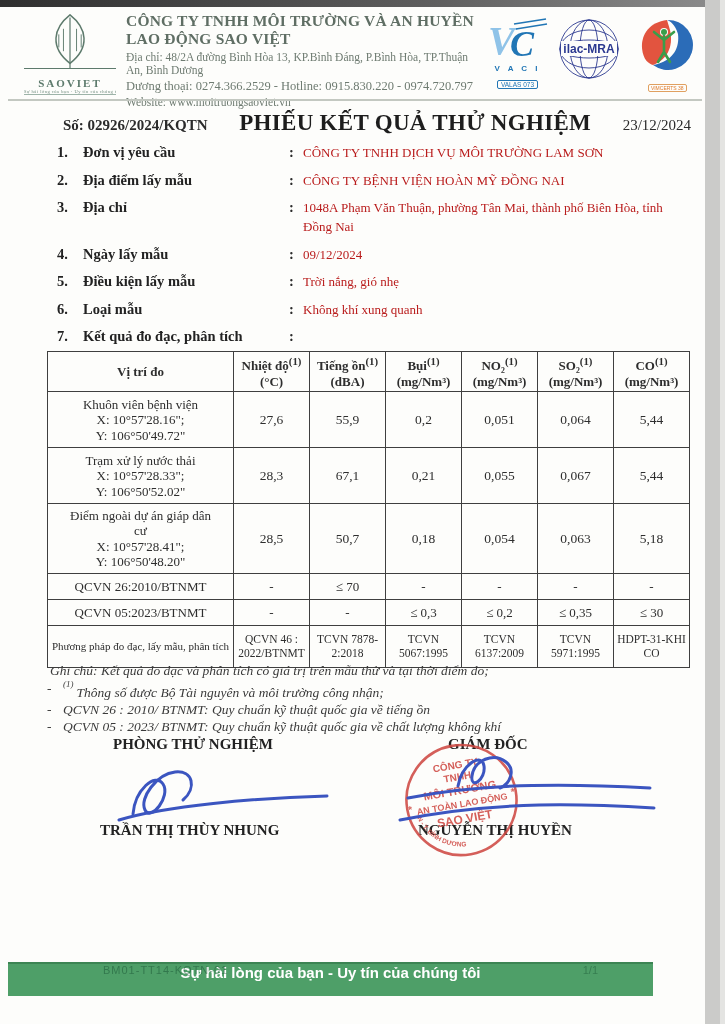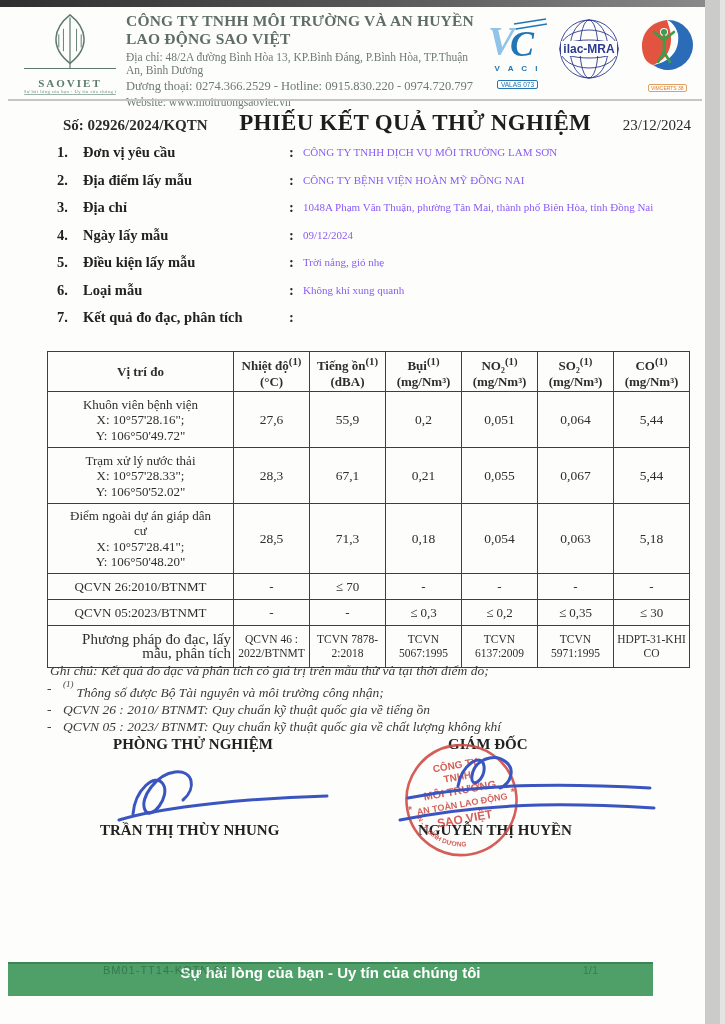--- a/index.html
+++ b/index.html
@@ -42,32 +42,32 @@
   .title-row { position:absolute; top:110px; left:55px; width:636px; display:flex; align-items:baseline; }
   .doc-number { font-size:15px; font-weight:bold; white-space:nowrap;margin-left:8px; }
   .doc-title { flex:1; text-align:center; font-size:23px; font-weight:bold; letter-spacing:.3px; color:#1d1d1d; }
   .doc-date { font-size:15px; white-space:nowrap; }
 
   
   .fields { position:absolute; top:143px; left:57px; width:636px; }
   .field-row { display:grid; grid-template-columns:26px 206px 14px 1fr; margin-bottom:8.5px; line-height:19px; }
   .field-no, .field-label { font-size:14.5px; font-weight:bold; color:#222; }
   .field-colon { font-size:14.5px; font-weight:bold; }
-  .field-value { font-size:11px; color:#8b5cf6; max-width:405px; }
+  .field-value { font-size:13px; color:#b91c1c; max-width:405px; }
 
   
   .rtable { position:absolute; top:351px; left:47px; border-collapse:collapse; table-layout:fixed; }
   .rtable td, .rtable th { border:1px solid #3f3f3f; text-align:center; vertical-align:middle; padding:1px 2px; color:#2e2e2e; }
   .rtable th { font-size:13px; font-weight:bold; line-height:16px; }
   .col-loc { width:186px; } .col-v { width:76px; }
   .loc-cell { font-size:13px; line-height:15.5px; }
   .val-cell { font-size:13.5px; }
   .limit-row td { font-size:13px; font-weight:normal; }
   .method-row td { font-size:11.5px; line-height:13.5px; }
-  .method-row td:first-child { font-size:15px;text-align:right; }
+  .method-row td:first-child { font-size:11px; }
   tr.h-head { height:40px; } tr.h-loc1 { height:56px; } tr.h-loc2 { height:56px; }
   tr.h-loc3 { height:70px; } tr.h-lim { height:26px; } tr.h-meth { height:42px; }
 
   
   .notes { position:absolute; top:662px; left:45px; width:640px; font-style:italic;
     font-size:13.5px; color:#3a3a3a; line-height:17.5px; }
   .note-intro { margin-left:5px; }
   .note-item { display:flex; }
   .note-dash { width:18px; text-align:left; padding-left:2px; }
   .note-sup { font-size:9px; vertical-align:super; margin-right:3px; position:relative; top:-4px; }
@@ -260,21 +260,21 @@
       <td class="val-cell">0,067</td>
       <td class="val-cell">5,44</td>
     </tr>
     <tr class="h-loc3">
       <td class="loc-cell">
         <div style="max-width:150px;margin:0 auto">Điểm ngoài dự án giáp dân cư</div>
             <div>X: 10°57'28.41";</div>
             <div>Y: 106°50'48.20"</div>
       </td>
       <td class="val-cell">28,5</td>
-      <td class="val-cell">71,3</td>
+      <td class="val-cell">50,7</td>
       <td class="val-cell">0,18</td>
       <td class="val-cell">0,054</td>
       <td class="val-cell">0,063</td>
       <td class="val-cell">5,18</td>
     </tr>
     <tr class="h-lim limit-row">
       <td>QCVN 26:2010/BTNMT</td>
       <td>-</td>
       <td>≤ 70</td>
       <td>-</td>

